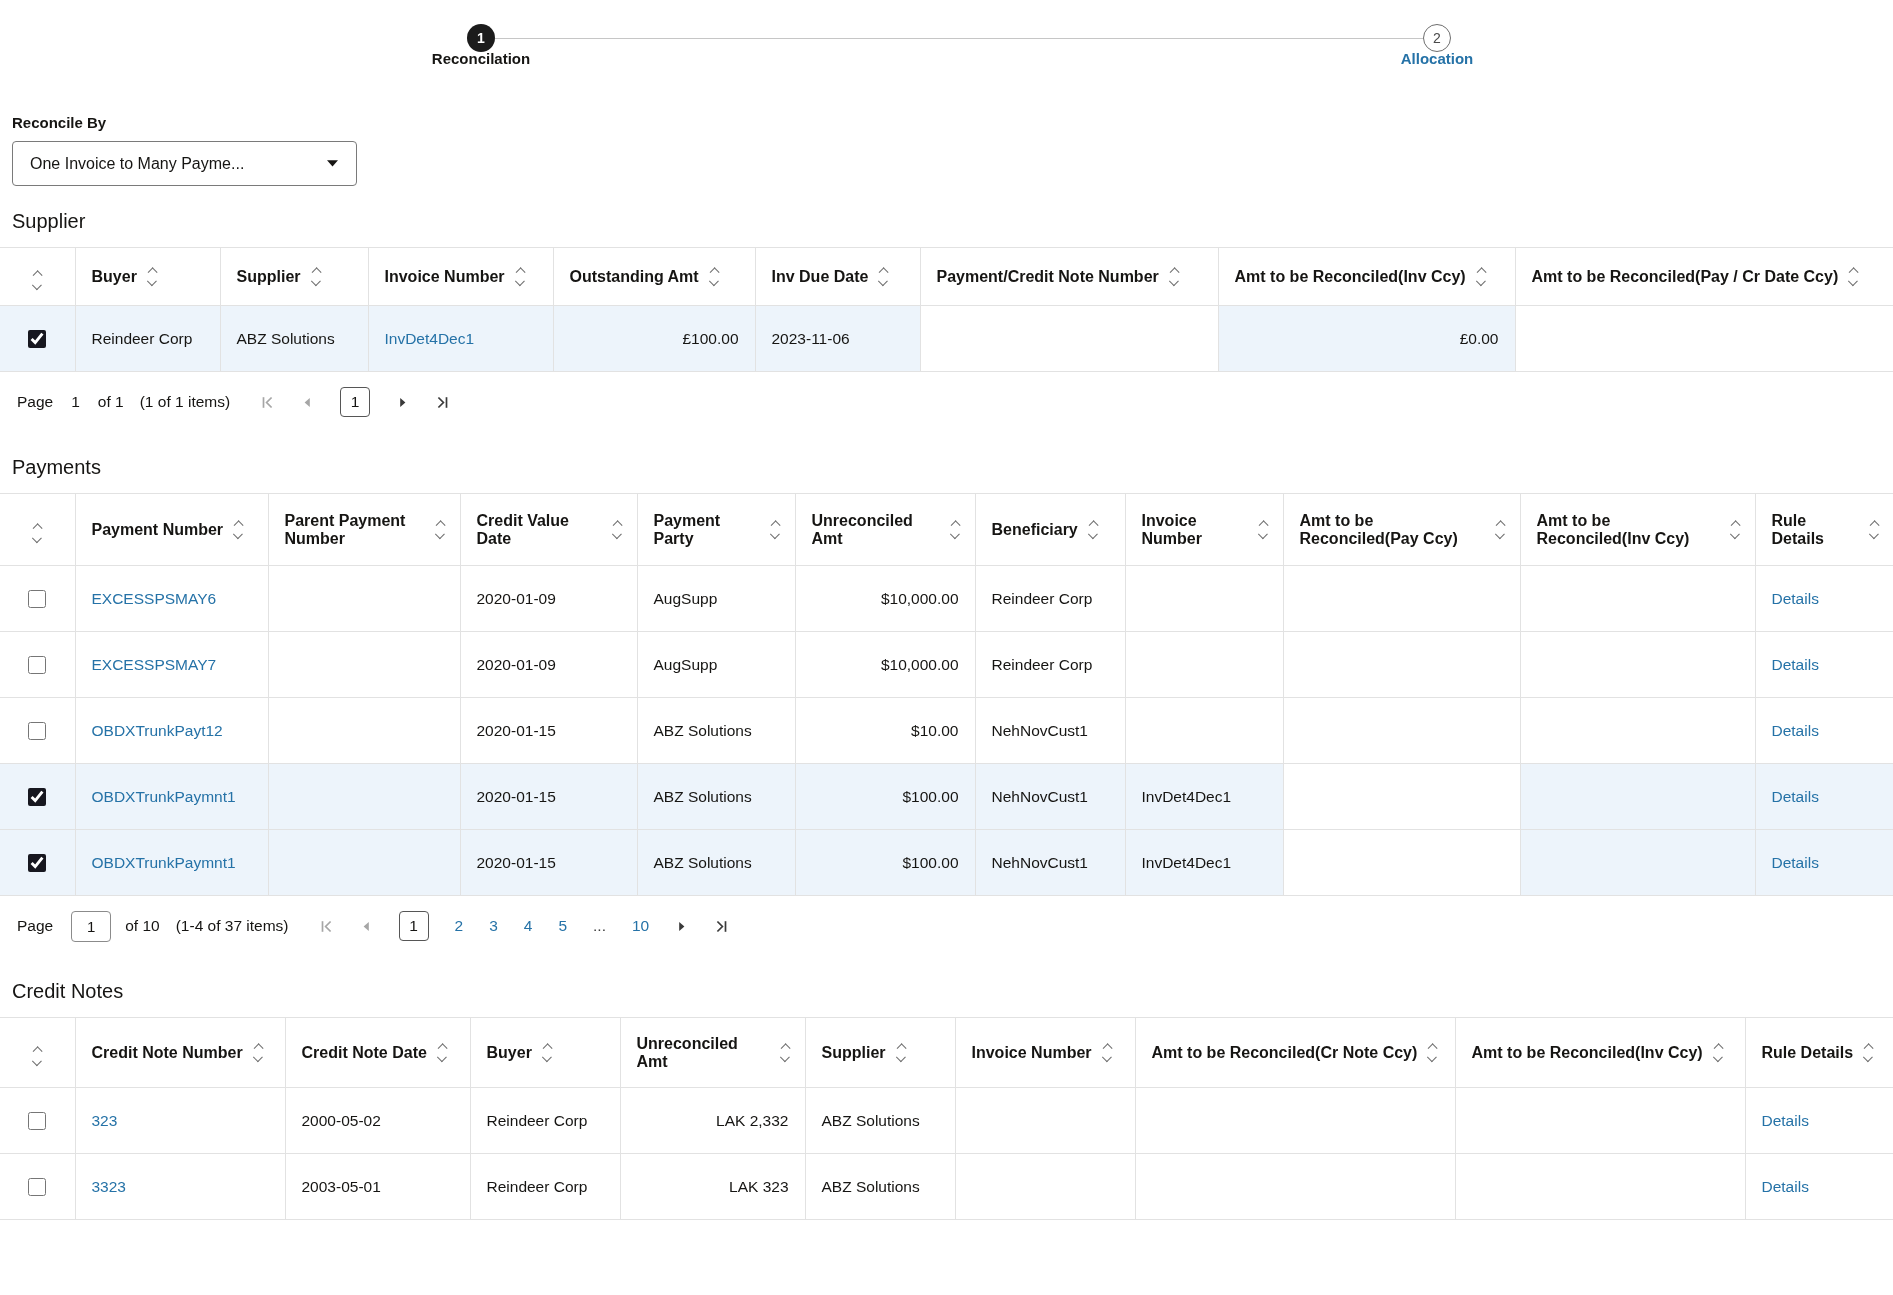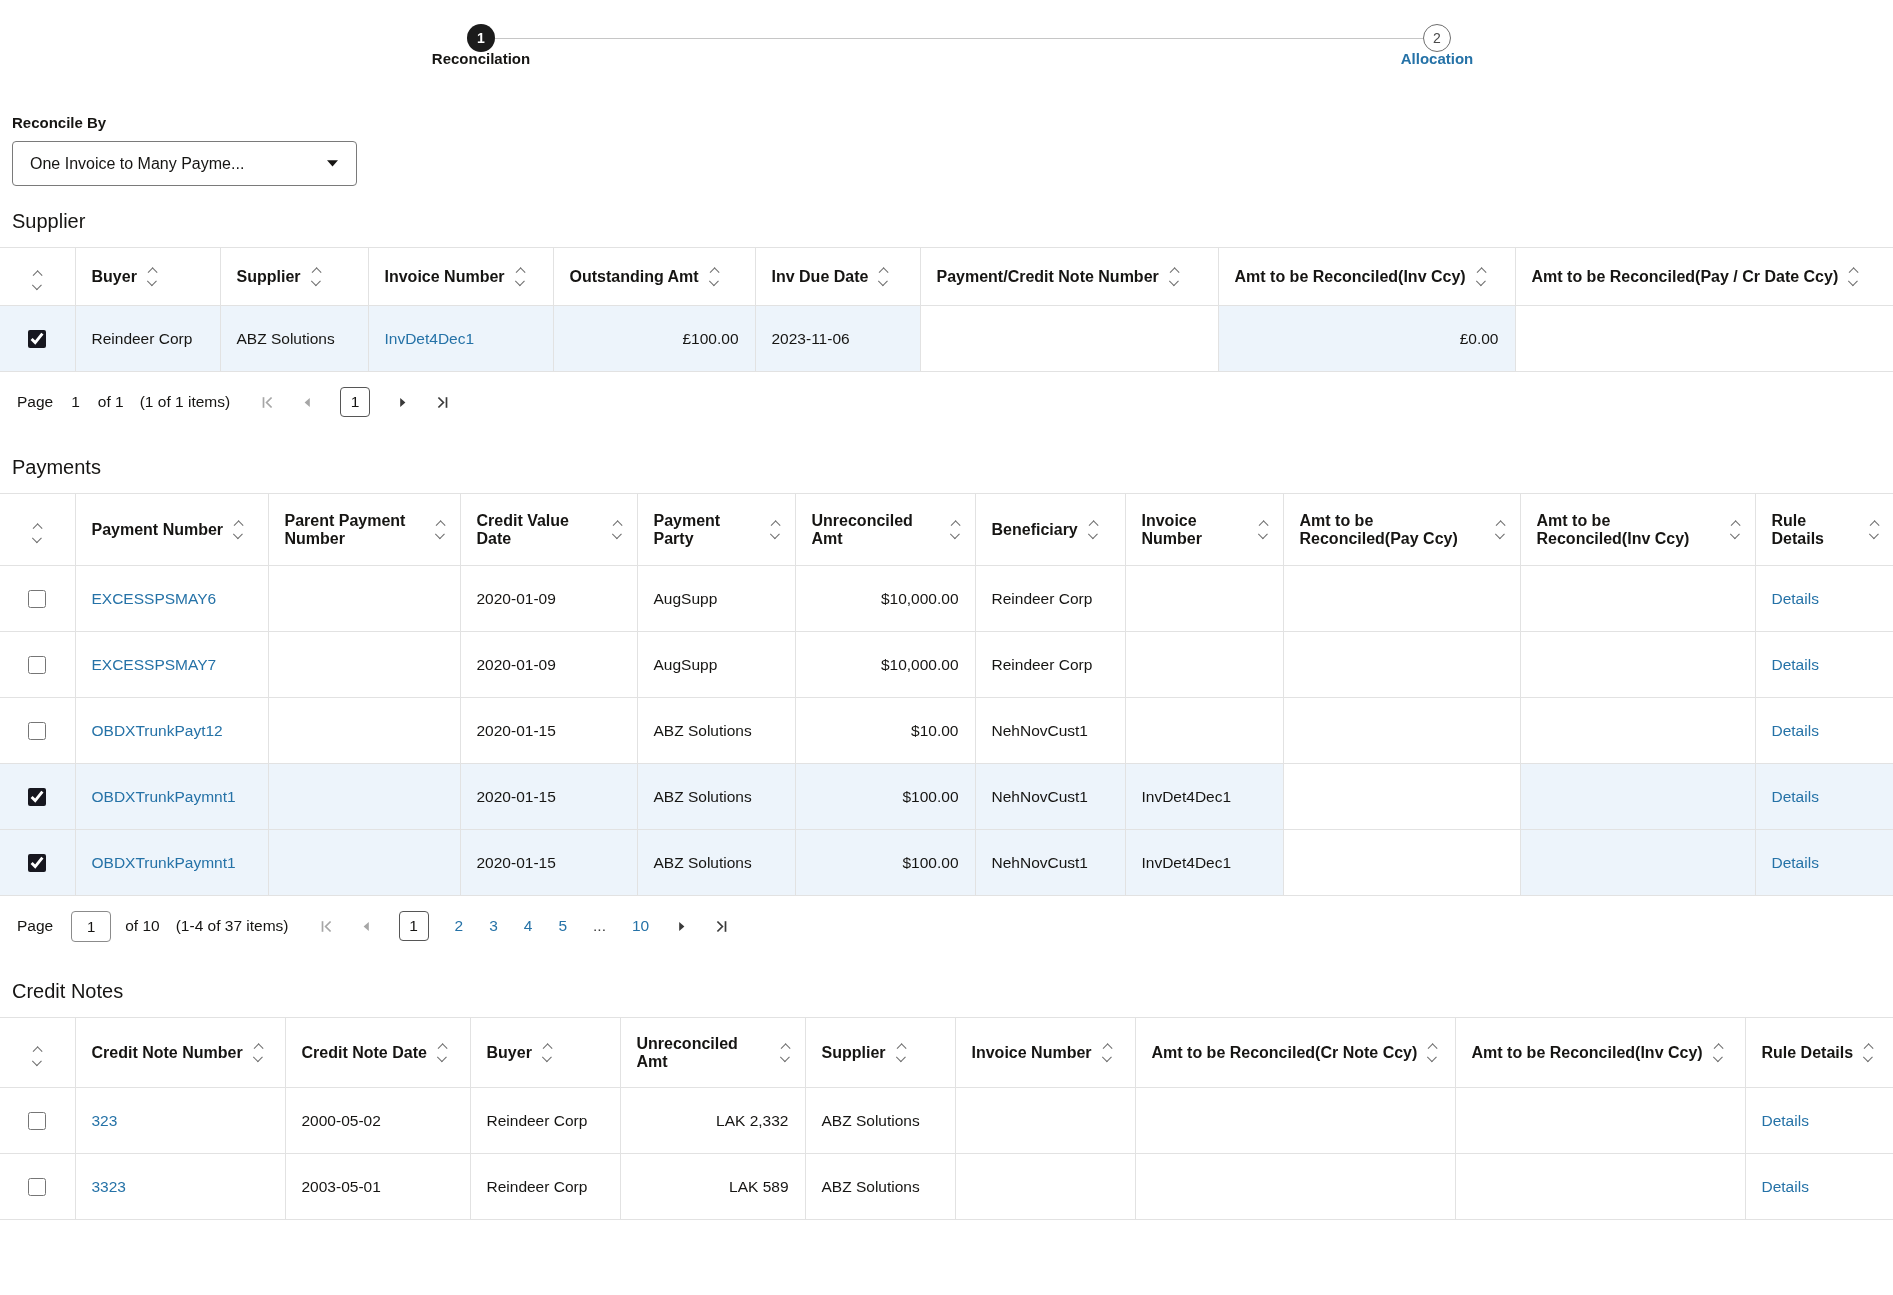--- a/index.html
+++ b/index.html
@@ -482,21 +482,21 @@
         <td></td>
         <td class="editable"></td>
         <td></td>
         <td><a class="link">Details</a></td>
       </tr>
       <tr>
         <td class="cb"><input type="checkbox" style=""></td>
         <td><a class="link">3323</a></td>
         <td>2003-05-01</td>
         <td>Reindeer Corp</td>
-        <td class="num">LAK 589</td>
+        <td class="num">LAK 323</td>
         <td>ABZ Solutions</td>
         <td></td>
         <td class="editable"></td>
         <td></td>
         <td><a class="link">Details</a></td>
       </tr>
     </tbody>
   </table>
   <div class="pager">
     

